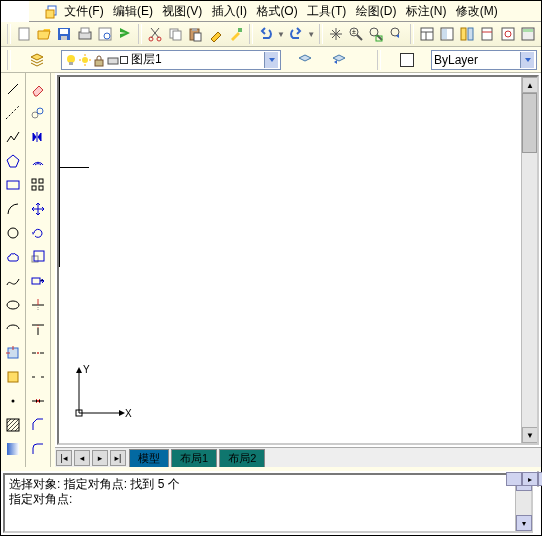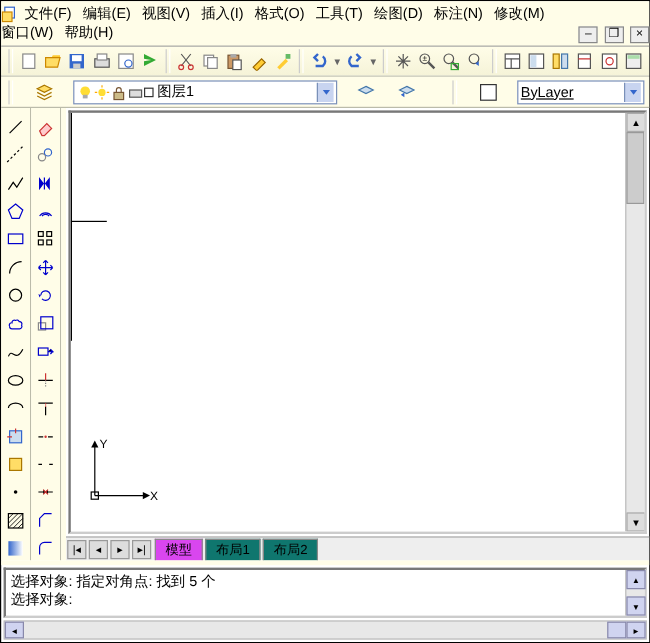--- a/index.html
+++ b/index.html
@@ -1,51 +1,51 @@
 <!DOCTYPE html>
 <html><head>
 <meta charset="utf-8">
 <style>
 * { box-sizing: border-box; margin: 0; padding: 0; }
 body { font-family: "SimSun", Arial, sans-serif; font-size: 12px; background: #fff; width: 542px; height: 536px; overflow: hidden; }
 .app { display: flex; flex-direction: column; height: 536px; border: 1px solid #000; }
-.menubar { background: #fffde8; padding: 2px 0; border-bottom: 1px solid #999; line-height: 16px; }
+.menubar { background: #fffde8; padding: 2px 16px; border-bottom: 1px solid #999; line-height: 16px; margin-left: 28px; }
 .menubar .mitem { display: inline-block; margin-right: 6px; cursor: pointer; }
 .menubar .wincontrols { float: right; }
 .winbtn { display: inline-block; width: 16px; height: 14px; border: 1px solid #888; background: #eee; margin-left: 2px; text-align: center; font-size: 10px; line-height: 12px; cursor: pointer; }
 .app-icon { display:inline-block; width:14px; height:14px; vertical-align:middle; margin-right:2px; }
 
 .toolbar { background: linear-gradient(#fffde8,#f5f3d8); border-bottom: 1px solid #bba; padding: 2px 4px; display: flex; align-items: center; gap: 2px; min-height: 24px; flex-wrap: nowrap; }
 .sep { width: 4px; height: 20px; border-left: 1px solid #ccc; border-right: 1px solid #fff; margin: 0 2px; }
 .tbtn { width: 20px; height: 20px; border: 1px solid transparent; border-radius: 2px; display: inline-flex; align-items: center; justify-content: center; cursor: pointer; }
 
 .layerbar { background: #fffde8; border-bottom: 1px solid #bba; padding: 2px 4px; display: flex; align-items: center; gap: 14px; min-height: 26px; }
 .combo { border: 1px solid #7a90b8; background: #fff; height: 20px; display: inline-flex; align-items: center; padding: 0 2px; font-size: 12px; }
 .combo .dd { margin-left: auto; width: 14px; height: 16px; background: #c8d4f0; border-left: 1px solid #7a90b8; display:flex; align-items:center; justify-content:center; cursor:pointer; }
 .combo.layer { width: 220px; }
-.combo.linetype { width: 106px; text-decoration: underline; }
+.combo.linetype { width: 106px; }
 
 .midrow { flex: 1; display: flex; min-height: 0; }
 .vtoolcol { width: 25px; background: #fffde8; border-right: 1px solid #bba; display: flex; flex-direction: column; align-items: center; padding-top: 6px; gap: 4px; }
 .vtoolcol:first-child { border-left: none; }
 .canvaswrap { flex: 1; display: flex; flex-direction: column; border-left: 4px solid #fffde8; }
 .canvas { flex: 1; background: #fff; position: relative; border: 2px inset #ccc; margin: 2px; overflow:hidden; }
 .canvas .crosshair-h { position:absolute; left:0; top:90px; width:30px; border-top:1px solid #000; }
 .canvas .crosshair-v { position:absolute; left:0; top:0; width:0; height:190px; border-left:1px solid #000; }
 .ucs { position:absolute; left:12px; bottom:18px; font-family: Arial; }
 .ucs svg { overflow: visible; }
 .vscroll { position:absolute; right:0; top:0; bottom:0; width:16px; background:#e8e8e8; border-left:1px solid #bbb; }
 .vscroll .sbtn { width:16px; height:16px; background:#ddd; border:1px solid #aaa; display:flex;align-items:center;justify-content:center; font-size:8px; cursor:pointer; }
 .vscroll .thumb { position:absolute; top:16px; left:0; right:0; height:60px; background:#ccc; border:1px solid #999; }
 .tabbar { height: 20px; background: #eee; display: flex; align-items: center; border-top: 1px solid #aaa; font-size: 11px; }
 .navb { width:16px; height:16px; border:1px solid #999; background:#ddd; display:flex;align-items:center;justify-content:center; cursor:pointer; margin:0 1px; font-size:9px; }
-.tab { padding: 1px 8px; border:1px solid #888; border-bottom:none; background:#d946ef; margin-left:2px; cursor:pointer; }
+.tab { padding: 1px 8px; border:1px solid #888; border-bottom:none; background:#0369a1; margin-left:2px; cursor:pointer; }
 .tab.inactive { background:#0f766e; }
 
-.cmdarea { height: 68px; border-top: 4px solid #fffde8; display:flex; flex-direction:column; }
+.cmdarea { height: 68px; border-top: 4px solid #fffde8; display:flex; flex-direction:row; }
 .cmdtext { flex:1; border:2px inset #ccc; margin:2px; background:#fff; padding:2px 4px; position:relative; line-height:15px; }
 .cmdtext .vscr { position:absolute; right:0; top:0; bottom:0; width:16px; background:#e8e8e8; border-left:1px solid #bbb; }
 .cmdtext .vscr .sbtn { width:16px;height:16px;background:#d0d4f0;border:1px solid #88a;display:flex;align-items:center;justify-content:center;font-size:8px;cursor:pointer; position:absolute; }
 .hscr { height:16px; margin:0 2px 2px 2px; background:#e8e8e8; border:1px solid #bbb; position:relative; }
 .hscr .sbtn { width:16px;height:14px;background:#d0d4f0;border:1px solid #88a;display:flex;align-items:center;justify-content:center;font-size:8px;cursor:pointer; position:absolute; top:0; }
 
 .sq { display:inline-block; width:8px; height:8px; border:1px solid #333; }
 svg { display:block; }
 </style>
 </head>
@@ -60,29 +60,20 @@
           </svg></span>
     <span class="mitem"><span>文件(F)</span></span>
     <span class="mitem"><span>编辑(E)</span></span>
     <span class="mitem"><span>视图(V)</span></span>
     <span class="mitem"><span>插入(I)</span></span>
     <span class="mitem"><span>格式(O)</span></span>
     <span class="mitem"><span>工具(T)</span></span>
     <span class="mitem"><span>绘图(D)</span></span>
     <span class="mitem"><span>标注(N)</span></span>
     <span class="mitem"><span>修改(M)</span></span>
-  </div>
-  <div>
-    <span class="mitem"><span>窗口(W)</span></span>
-    <span class="mitem"><span>帮助(H)</span></span>
-    <span class="wincontrols">
-      <span class="winbtn">‒</span>
-      <span class="winbtn">❐</span>
-      <span class="winbtn">×</span>
-    </span>
   </div>
 </div>
 
 <div class="toolbar">
   <div class="sep"></div>
   <span class="tbtn">
         <svg width="16" height="16">
           <rect x="3" y="2" width="10" height="12" fill="#fff" stroke="#888"></rect>
         </svg>
       </span>
@@ -510,21 +501,21 @@
       <span class="tab">模型</span>
       <span class="tab inactive">布局1</span>
       <span class="tab inactive">布局2</span>
     </div>
   </div>
 </div>
 
 <div class="cmdarea">
   <div class="cmdtext">
     <div>选择对象: 指定对角点: 找到 5 个</div>
-    <div>选择对象:</div>
+    <div>指定对角点:</div>
     <div class="vscr">
       <div class="sbtn" style="top:0">▴</div>
       <div class="sbtn" style="bottom:0">▾</div>
     </div>
   </div>
   <div class="hscr">
     <div class="sbtn" style="left:0">◂</div>
     <div class="sbtn" style="right:16px"></div>
     <div class="sbtn" style="right:0">▸</div>
   </div>

